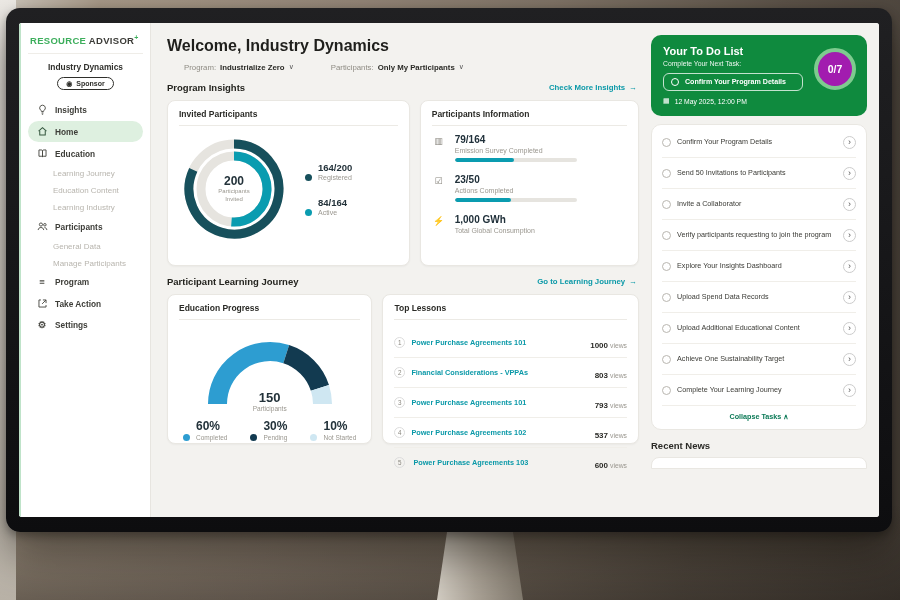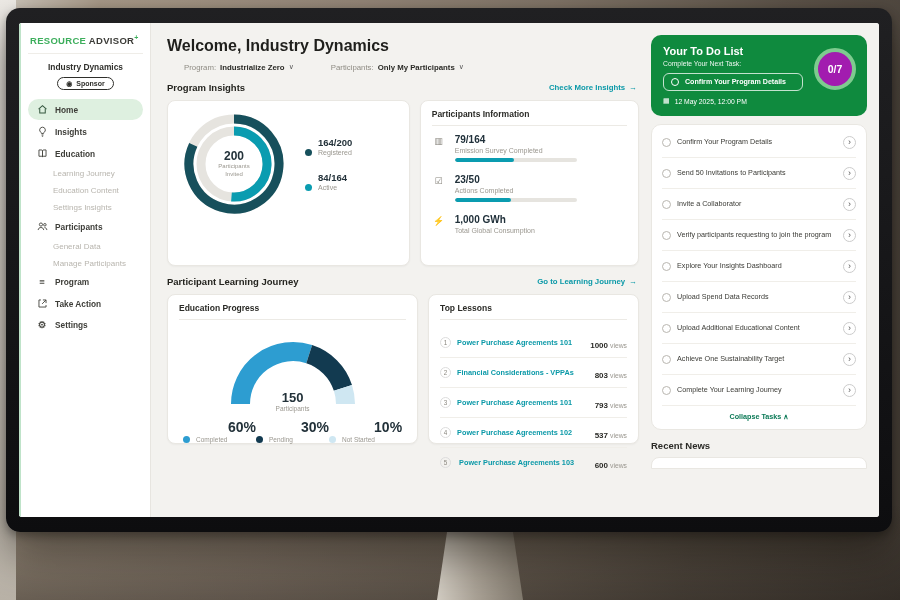--- a/index.html
+++ b/index.html
@@ -87,21 +87,21 @@
   .info-value { font-size:10px; font-weight:700; color:#20303a; }
   .info-label { font-size:7px; color:#9a978f; margin:2px 0 4px; }
   .bar-track { width:122px; height:4px; background:#e6e4df; border-radius:2px; overflow:hidden; }
   .bar-fill { height:4px; border-radius:2px; background:#0a9cb0; width:0; }
 
   .gauge-wrap { position:relative; width:150px; height:86px; margin:1px auto 3px; }
   .gauge-center { position:absolute; left:0; right:0; bottom:2px; text-align:center; }
   .gauge-center .cv { font-size:13px; font-weight:700; color:#23323a; line-height:1.1; }
   .gauge-center .cl { font-size:6.5px; color:#9a978f; }
   .edu-legend { display:flex; justify-content:space-between; padding:2px 4px 0; }
-  .edu-legend .legend-value { font-size:14px;margin-left:32px; }
+  .edu-legend .legend-value { font-size:12px; }
   .edu-legend .legend-label { font-size:6.5px; }
 
   .lesson-row { display:flex; align-items:center; gap:6px; padding:5.5px 0; border-bottom:1px solid #f0eee9; }
   .lesson-row:last-child { border-bottom:none;gap:8px; }
   .rank { width:11px; height:11px; border:1px solid #ddd; border-radius:50%; font-size:6.3px;
     color:#8a877f; display:flex; align-items:center; justify-content:center; flex-shrink:0; }
   .lesson-title { flex:1; font-size:7.3px; color:#0b99a8; font-weight:600; cursor:pointer; }
   .views-num { font-size:8px; font-weight:700; color:#2b2b27; }
   .views-suffix { font-size:6.8px; color:#9a978f; margin-left:2px; }
 
@@ -149,56 +149,56 @@
           <span class="logo-green">RESOURCE</span>
           <span class="logo-dark">ADVISOR</span><span class="logo-plus">+</span>
         </div>
         <div class="org">Industry Dynamics</div>
         <div class="badge">
           <span class="badge-ic">◉</span>
           <span>Sponsor</span>
         </div>
 
         <nav>
+          <div class="nav-item">
+            <span class="nav-ic">
+              <svg viewBox="0 0 14 14" width="11" height="11" fill="none" stroke="#4a4a44" stroke-width="1.2">
+                  <path d="M7 1.5a3.6 3.6 0 0 1 2 6.6c-.5.4-.6.9-.6 1.4H5.6c0-.5-.1-1-.6-1.4A3.6 3.6 0 0 1 7 1.5Z"></path>
+                  <path d="M5.8 11.4h2.4"></path>
+                  <path d="M6.2 13h1.6"></path>
+                </svg>
+            </span>
+            <span>Insights</span>
+          </div>
           <div class="nav-item active">
             <span class="nav-ic">
               <svg viewBox="0 0 14 14" width="11" height="11" fill="none" stroke="#35573f" stroke-width="1.3">
                   <path d="M2 6.5 7 2l5 4.5"></path>
                   <path d="M3.5 6v5.5h7V6"></path>
                 </svg>
             </span>
             <span>Home</span>
           </div>
           <div class="nav-item">
             <span class="nav-ic">
               <svg viewBox="0 0 14 14" width="11" height="11" fill="none" stroke="#4a4a44" stroke-width="1.2">
-                  <path d="M7 1.5a3.6 3.6 0 0 1 2 6.6c-.5.4-.6.9-.6 1.4H5.6c0-.5-.1-1-.6-1.4A3.6 3.6 0 0 1 7 1.5Z"></path>
-                  <path d="M5.8 11.4h2.4"></path>
-                  <path d="M6.2 13h1.6"></path>
-                </svg>
-            </span>
-            <span>Insights</span>
-          </div>
-          <div class="nav-item">
-            <span class="nav-ic">
-              <svg viewBox="0 0 14 14" width="11" height="11" fill="none" stroke="#4a4a44" stroke-width="1.2">
                   <path d="M2.5 2.5h3.2c.7 0 1.3.6 1.3 1.3v7.7c0-.6-.6-1-1.3-1H2.5V2.5Z"></path>
                   <path d="M11.5 2.5H8.3C7.6 2.5 7 3.1 7 3.8v7.7c0-.6.6-1 1.3-1h3.2V2.5Z"></path>
                 </svg>
             </span>
             <span>Education</span>
           </div>
           <div class="nav-item sub">
             <span>Learning Journey</span>
           </div>
           <div class="nav-item sub">
             <span>Education Content</span>
           </div>
           <div class="nav-item sub">
-            <span>Settings Insights</span>
+            <span>Learning Industry</span>
           </div>
           <div class="nav-item">
             <span class="nav-ic">
               <svg viewBox="0 0 14 14" width="11" height="11" fill="none" stroke="#4a4a44" stroke-width="1.2">
                   <circle cx="5" cy="4.5" r="2"></circle>
                   <path d="M1.5 11.5c0-2 1.6-3.2 3.5-3.2s3.5 1.2 3.5 3.2"></path>
                   <circle cx="10" cy="4.8" r="1.6"></circle>
                   <path d="M9.5 8.4c1.7.1 3 1.2 3 3.1"></path>
                 </svg>
             </span>
@@ -251,20 +251,21 @@
           <div class="section-row">
             <span class="section-title">Program Insights</span>
             <span class="section-link">
               <span>Check More Insights</span>
               <span>→</span>
             </span>
           </div>
 
           <div class="cards-row row1">
             <div class="card invited-card">
+              <div class="card-title">Invited Participants</div>
               <div class="donut-flex">
                 <div class="donut-wrap">
                   <svg id="donut-svg" width="110" height="110" viewBox="0 0 110 110">
                       <circle cx="55" cy="55" r="45" stroke="#e6e4df" stroke-width="9" fill="none"></circle>
                       <path d="M 55.00 10.00 A 45 45 0 1 1 14.28 35.84" stroke="#17505c" stroke-width="9" fill="none"></path>
                       <circle cx="55" cy="55" r="33" stroke="#e6e4df" stroke-width="9" fill="none"></circle>
                       <path d="M 55.00 22.00 A 33 33 0 1 1 52.47 87.90" stroke="#0a9cb0" stroke-width="9" fill="none"></path>
                     </svg>
                   <div class="donut-center">
                     <span class="cv">200</span>

